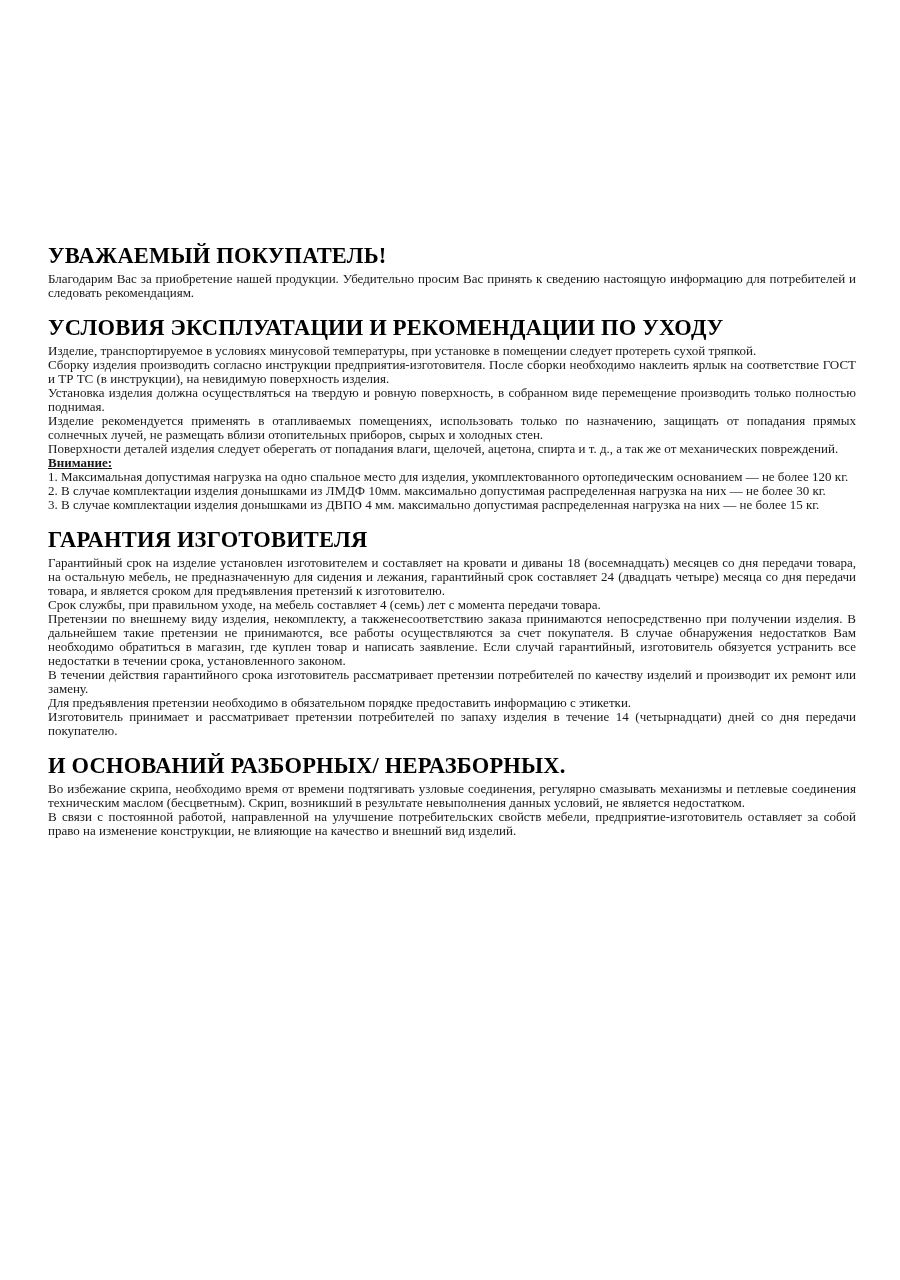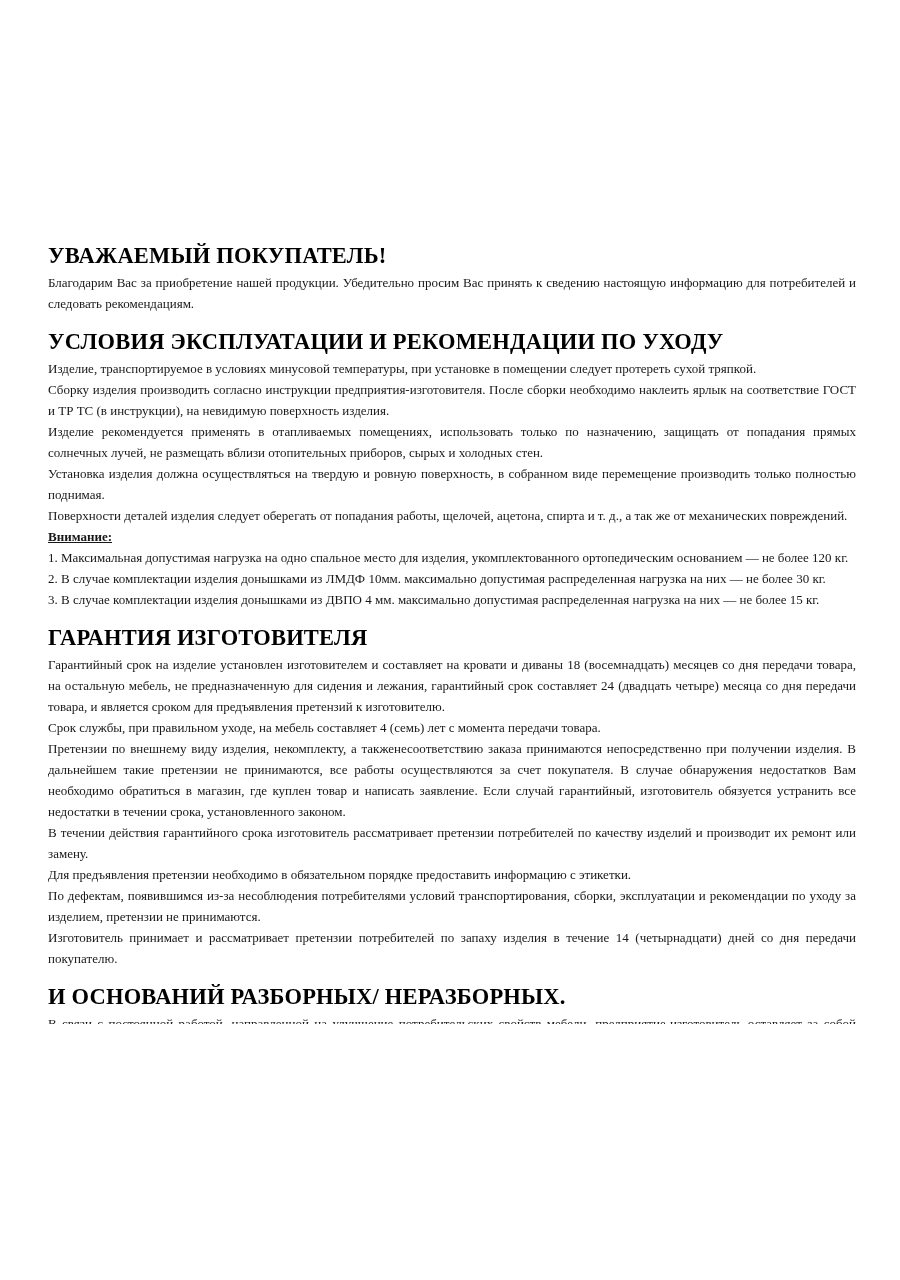--- a/index.html
+++ b/index.html
@@ -25,21 +25,21 @@
     font-size: 22.5px;
     line-height: 26px;
     font-weight: 700;
     letter-spacing: 0.2px;
     color: #000000;
     margin: 0 0 3px 0;
   }
   .head .head-line { display: block; }
   .para {
     font-size: 13px;
-    line-height: 21px;
+    line-height: 14px;
     margin: 0;
     text-align: justify;
     color: #171717;
   }
   .attention-label {
     font-weight: 700;
     text-decoration: underline;
   }
 </style>
 </head>
@@ -49,40 +49,40 @@
 
   <section>
     <h1 class="head">УВАЖАЕМЫЙ ПОКУПАТЕЛЬ!</h1>
     <p class="para">Благодарим Вас за приобретение нашей продукции. Убедительно просим Вас принять к сведению настоящую информацию для потребителей и следовать рекомендациям.</p>
   </section>
 
   <section>
     <h1 class="head">УСЛОВИЯ ЭКСПЛУАТАЦИИ И РЕКОМЕНДАЦИИ ПО УХОДУ</h1>
     <p class="para">Изделие, транспортируемое в условиях минусовой температуры, при установке в помещении следует протереть сухой тряпкой.</p>
     <p class="para">Сборку изделия производить согласно инструкции предприятия-изготовителя. После сборки необходимо наклеить ярлык на соответствие ГОСТ и ТР ТС (в инструкции), на невидимую поверхность изделия.</p>
+    <p class="para">Установка изделия должна осуществляться на твердую и ровную поверхность, в собранном виде перемещение производить только полностью поднимая.</p>
     <p class="para">Изделие рекомендуется  применять в отапливаемых помещениях, использовать только по назначению, защищать от попадания прямых солнечных лучей, не размещать вблизи отопительных приборов, сырых и холодных стен.</p>
-    <p class="para">Установка изделия должна осуществляться на твердую и ровную поверхность, в собранном виде перемещение производить только полностью поднимая.</p>
-    <p class="para">Поверхности деталей изделия следует оберегать от попадания работы, щелочей, ацетона, спирта и т. д., а так же от механических повреждений.</p>
+    <p class="para">Поверхности деталей изделия следует оберегать от попадания влаги, щелочей, ацетона, спирта и т. д., а так же от механических повреждений.</p>
     <p class="para"><span class="attention-label">Внимание:</span></p>
     <p class="para">1. Максимальная допустимая нагрузка на одно спальное место для изделия, укомплектованного ортопедическим основанием — не более 120 кг.</p>
     <p class="para">2. В случае комплектации изделия донышками из ЛМДФ 10мм. максимально допустимая распределенная нагрузка на них — не более 30 кг.</p>
     <p class="para">3. В случае комплектации изделия донышками из ДВПО 4 мм. максимально допустимая распределенная нагрузка на них — не более 15 кг.</p>
   </section>
 
   <section>
     <h1 class="head">ГАРАНТИЯ ИЗГОТОВИТЕЛЯ</h1>
     <p class="para">Гарантийный срок на изделие установлен изготовителем и составляет на кровати и диваны 18 (восемнадцать) месяцев со дня передачи товара, на остальную мебель, не предназначенную для сидения и лежания, гарантийный срок составляет 24 (двадцать четыре) месяца со дня передачи товара, и является сроком для предъявления претензий к изготовителю.</p>
     <p class="para">Срок службы, при правильном уходе, на мебель составляет 4 (семь) лет с момента передачи товара.</p>
     <p class="para">Претензии по внешнему виду изделия, некомплекту, а такженесоответствию заказа принимаются непосредственно при получении изделия. В дальнейшем такие претензии не принимаются, все работы осуществляются за счет покупателя. В случае обнаружения недостатков  Вам необходимо обратиться в магазин, где куплен товар и написать заявление. Если случай гарантийный, изготовитель обязуется устранить все недостатки в течении срока, установленного законом.</p>
     <p class="para">В течении действия гарантийного срока изготовитель рассматривает претензии потребителей по качеству изделий и производит их ремонт или замену.</p>
     <p class="para">Для предъявления претензии необходимо в обязательном порядке предоставить информацию с этикетки.</p>
-    <p class="para">По дефектам, появившимся из-за несоблюдения потребителями условий транспортирования, сборки, эксплуатации и рекомендации по уходу за изделием, претензии не принимаются.</p>
     <p class="para">Изготовитель принимает и рассматривает претензии потребителей по запаху изделия в течение 14 (четырнадцати) дней со дня передачи  покупателю.</p>
   </section>
 
   <section>
     <h1 class="head">
       <span class="head-line">И ОСНОВАНИЙ РАЗБОРНЫХ/ НЕРАЗБОРНЫХ.</span>
     </h1>
+    <p class="para">Во избежание скрипа, необходимо время от времени подтягивать узловые соединения, регулярно смазывать механизмы и петлевые соединения техническим маслом (бесцветным). Скрип, возникший в результате невыполнения данных условий, не является недостатком.</p>
     <p class="para">В связи с постоянной работой, направленной на улучшение потребительских свойств мебели, предприятие-изготовитель оставляет за собой право на изменение конструкции, не влияющие на качество и внешний вид изделий.</p>
   </section>
 
 </div>
 
 </body></html>

